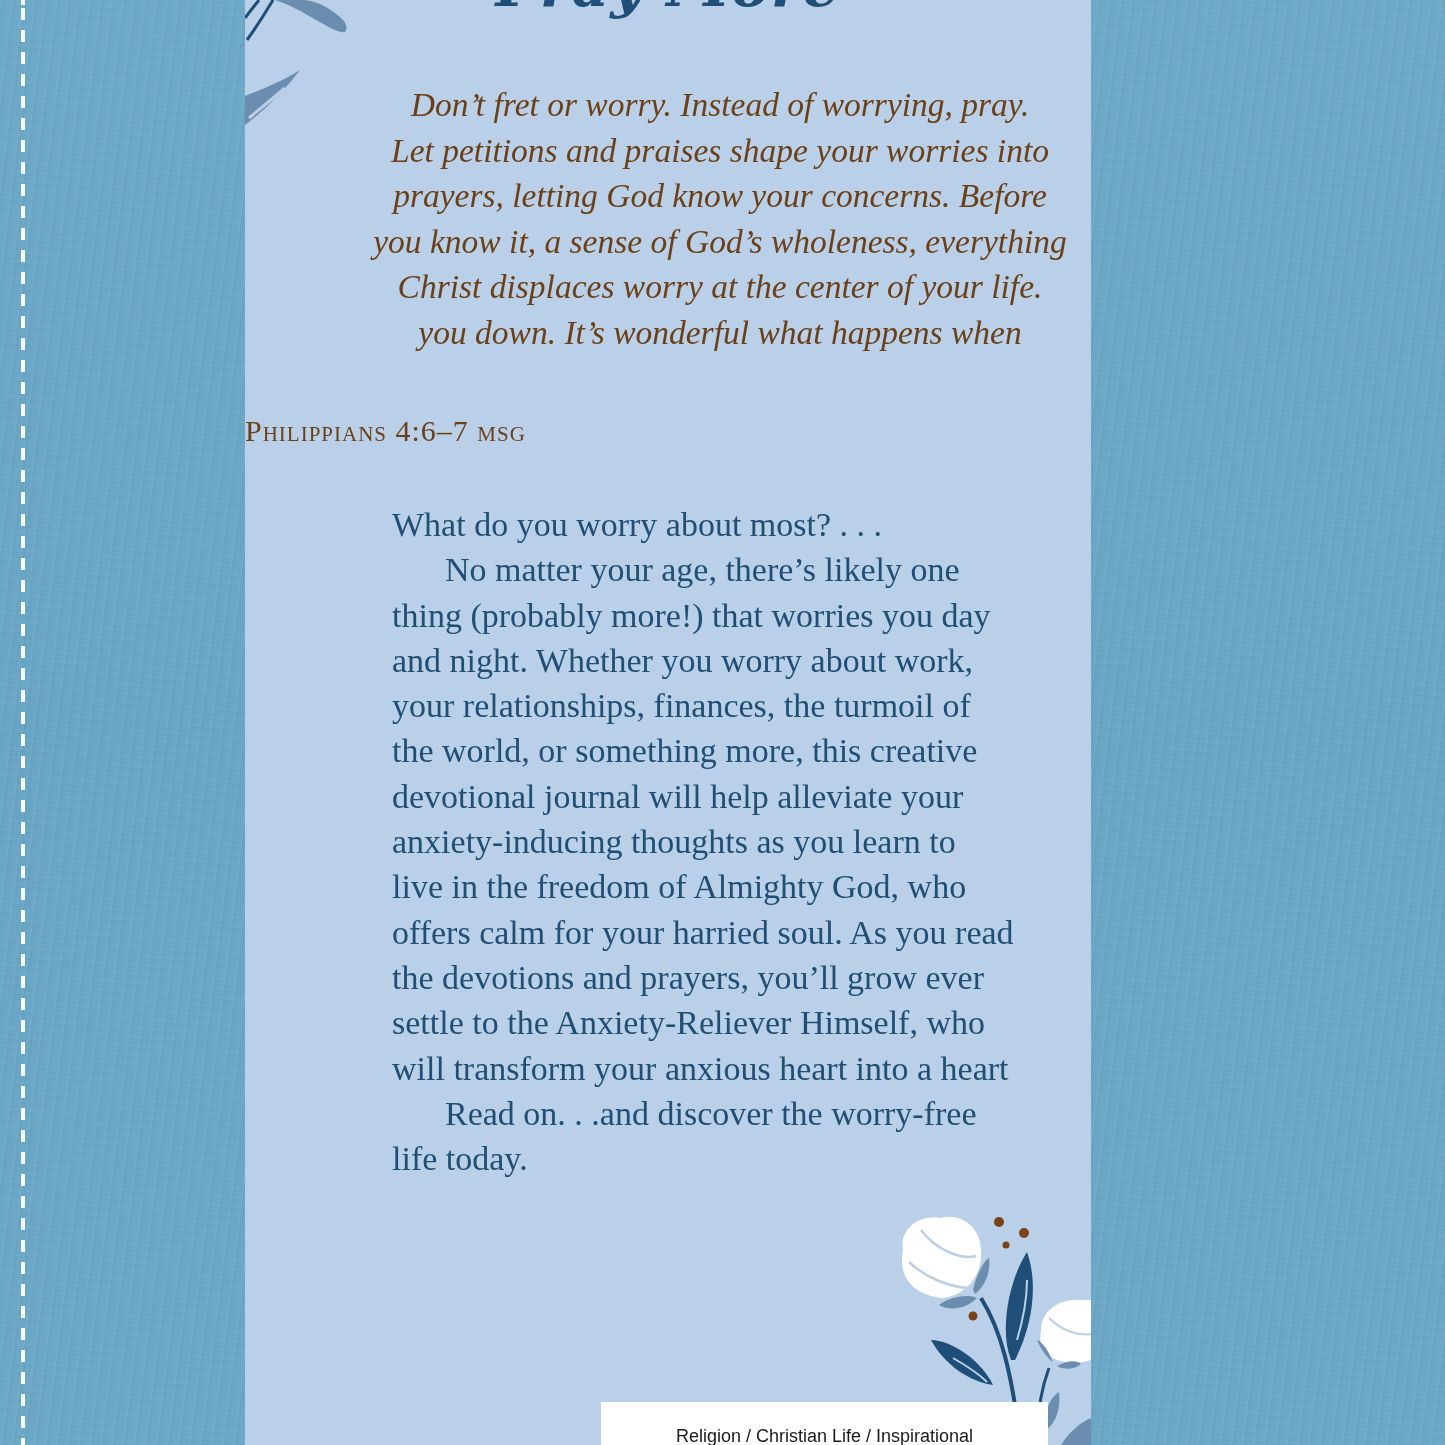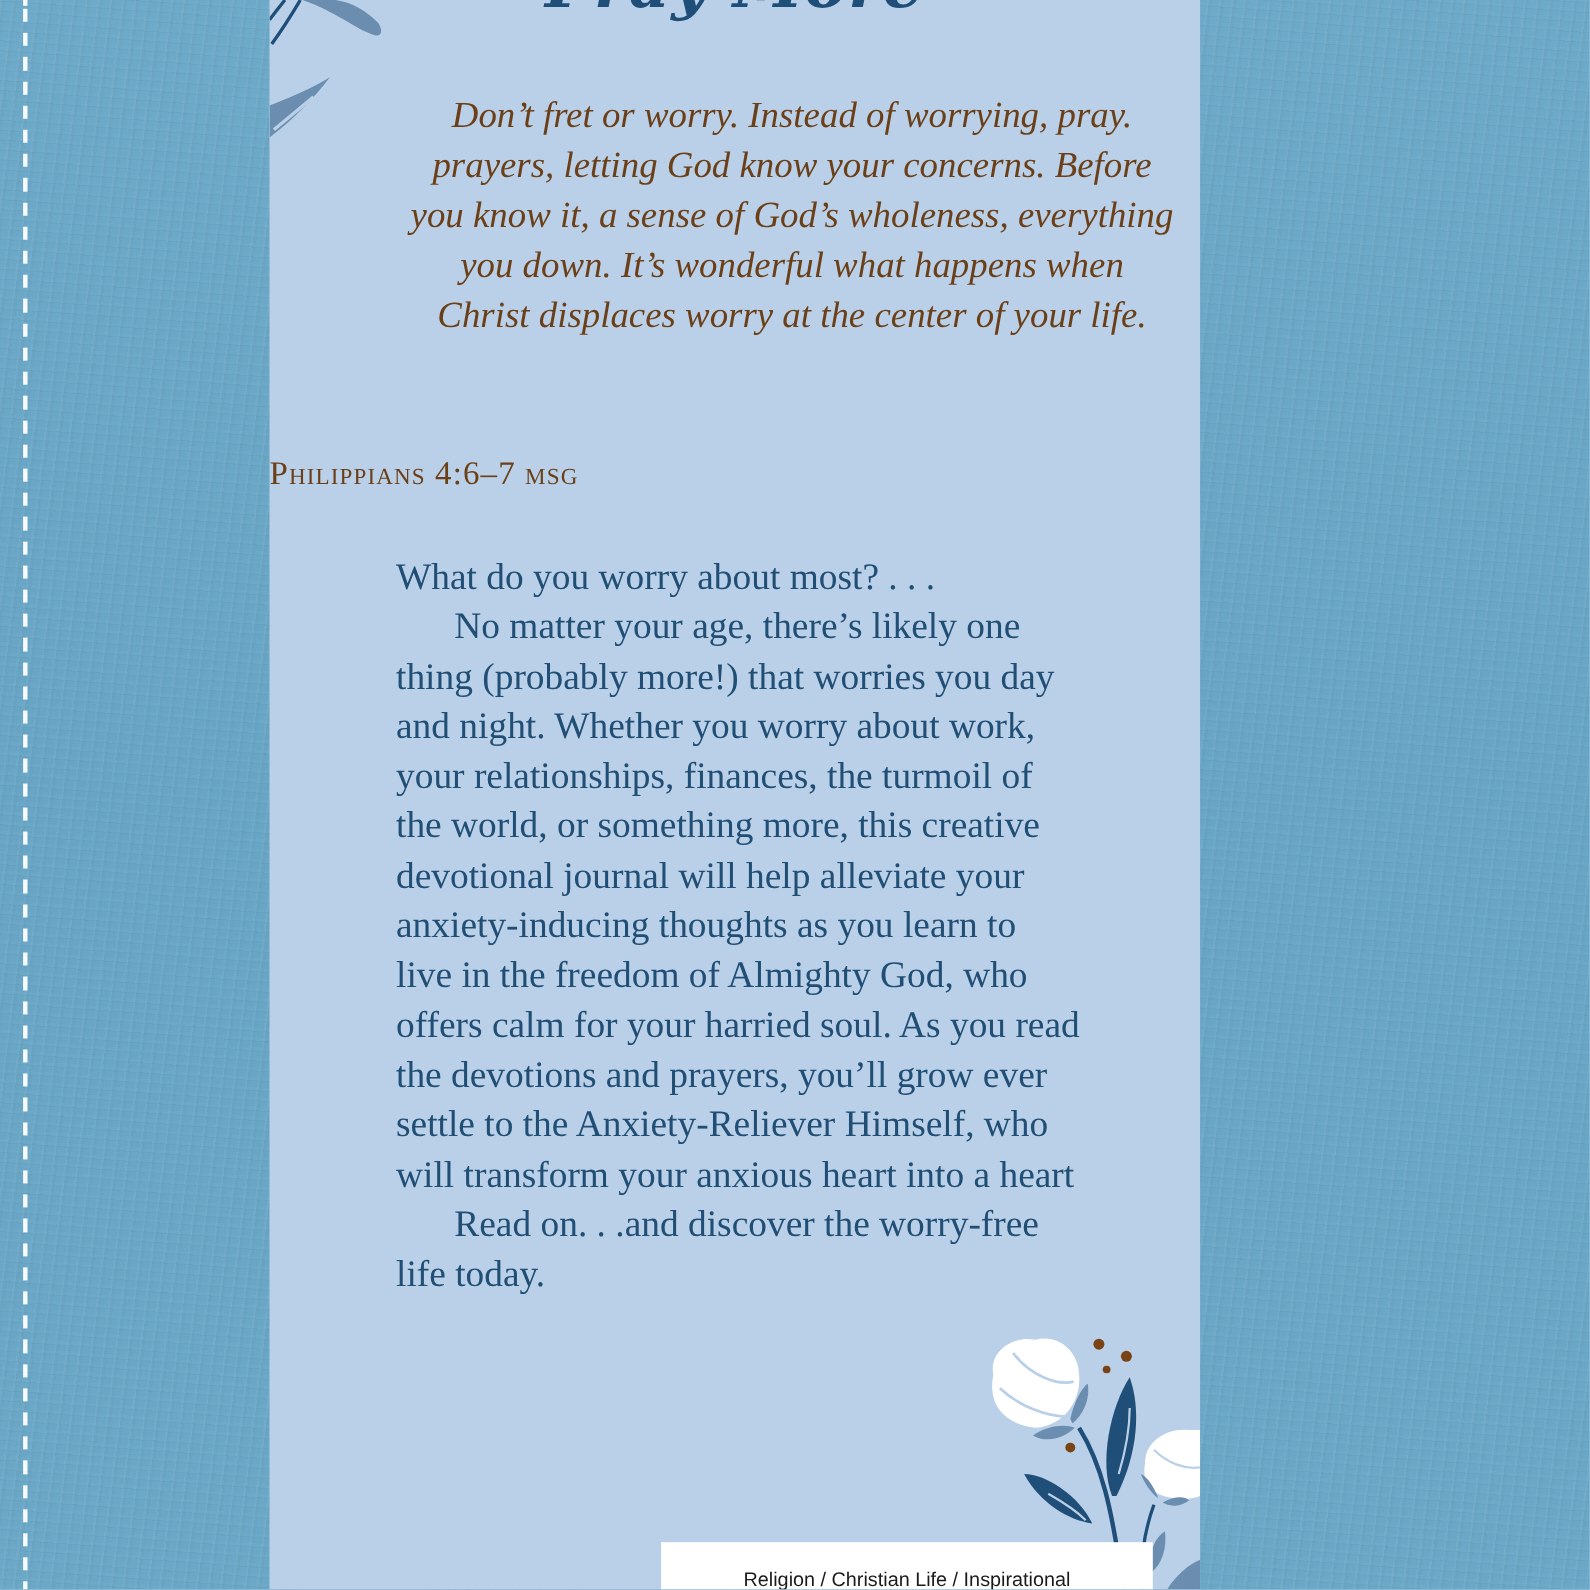--- a/index.html
+++ b/index.html
@@ -82,21 +82,21 @@
     .body-text {
       position: absolute;
       left: 115px;
       top: 502px;
       width: 740px;
       font-family: "Liberation Serif", serif;
       font-size: 34px;
       line-height: 45.3px;
       color: #214e74;
     }
-    .body-text .bline { display: block; white-space: nowrap; }
+    .body-text .bline { display: block; white-space: nowrap; margin-left: 32px; }
     .body-text .indent { padding-left: 53px; }
     .leaves-top {
       position: absolute;
       left: 0;
       top: 0;
       width: 200px;
       height: 140px;
     }
     .flowers {
       position: absolute;
@@ -135,24 +135,25 @@
     <path d="M0 18 C 6 10, 10 5, 14 0" stroke="#1f4f78" stroke-width="3" fill="none"></path>
     <path d="M30 0 C 60 10, 80 28, 96 32 C 104 34, 102 24, 98 20 C 88 10, 75 2, 60 0 Z" fill="#6b8eb0"></path>
     <path d="M0 125 C 20 110, 40 90, 55 70 C 40 80, 20 88, 0 96 Z" fill="#6b8eb0"></path>
     <path d="M4 118 C 16 108, 26 100, 40 88" stroke="#b9d0e8" stroke-width="3" fill="none"></path>
   </svg>
 
   <h1 class="title">Pray More</h1>
 
   <div class="quote">
     <span class="qline">Don’t fret or worry. Instead of worrying, pray.</span>
+    <span class="qline">Let petitions and praises shape your worries into</span>
     <span class="qline">prayers, letting God know your concerns. Before</span>
     <span class="qline">you know it, a sense of God’s wholeness, everything</span>
+    <span class="qline">Christ displaces worry at the center of your life.</span>
     <span class="qline">you down. It’s wonderful what happens when</span>
-    <span class="qline">Christ displaces worry at the center of your life.</span>
   </div>
 
   <div class="reference">Philippians 4:6–7 msg</div>
 
   <div class="body-text">
     <span class="bline">What do you worry about most? . . .</span>
     <span class="bline indent">No matter your age, there’s likely one</span>
     <span class="bline">thing (probably more!) that worries you day</span>
     <span class="bline">and night. Whether you worry about work,</span>
     <span class="bline">your relationships, finances, the turmoil of</span>

